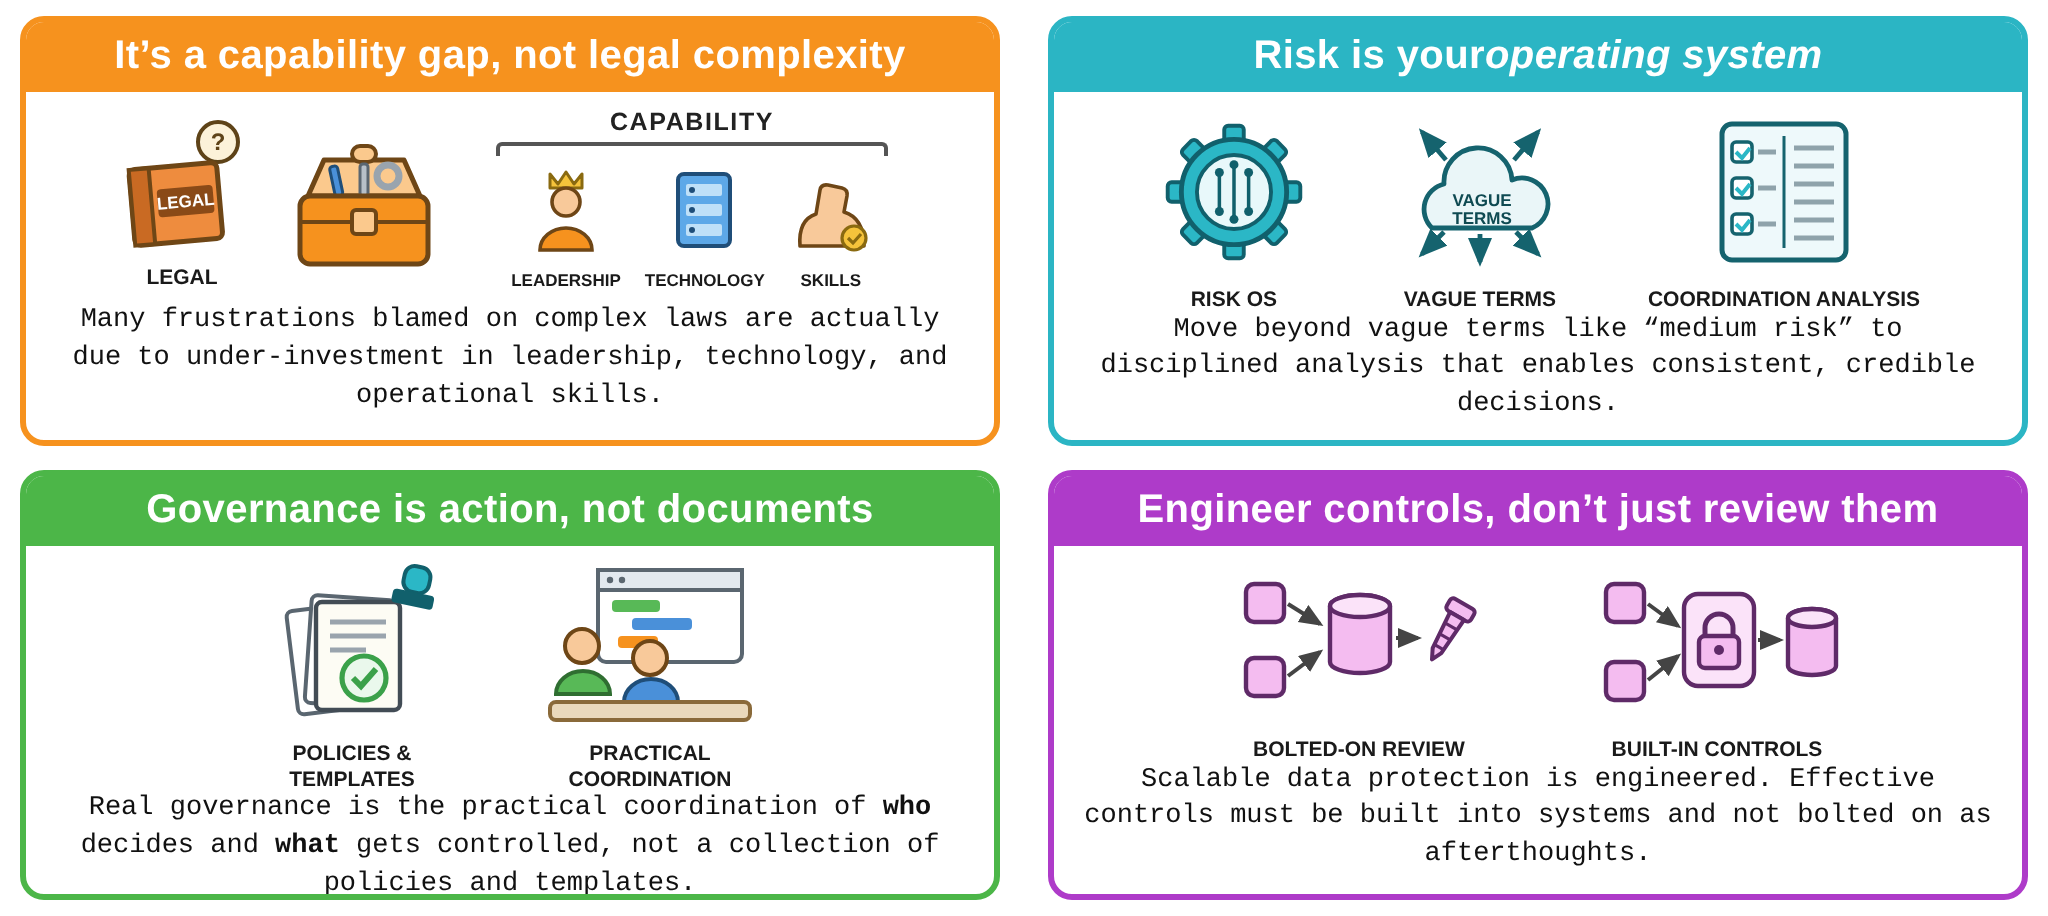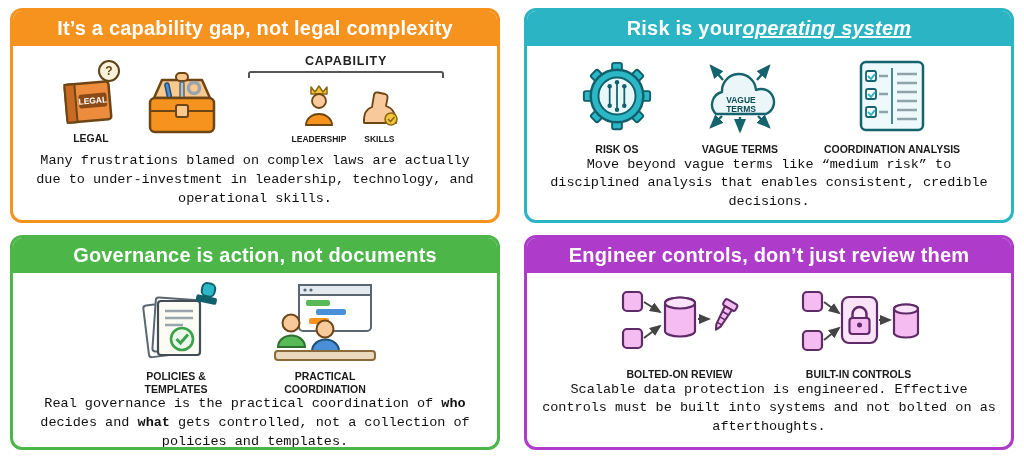--- a/index.html
+++ b/index.html
@@ -45,21 +45,21 @@
     text-align:center; margin-top:3px; line-height:1.2;
   }
   .icon-label-sm { font-size:8.5px; max-width:64px; }
   .lbl-narrow { max-width:86px; }
   .lbl-med { max-width:110px; }
   .desc {
     font-size:13.5px; color:#111; text-align:center;
     line-height:1.4; max-width:458px;font-family:Liberation Mono, monospace;
   }
   .bold { font-weight:bold; }
-  .em { font-style:italic;text-decoration:underline; }
+  .em { font-style:italic; }
   .capability-block { display:flex; flex-direction:column; align-items:center; width:208px; }
   .cap-heading { font-size:12.5px; font-weight:bold; letter-spacing:.8px; color:#222; }
   .cap-bracket {
     width:196px; height:7px;
     border:2px solid #555; border-bottom:none;
     border-radius:3px 3px 0 0;
     margin:3px 0 5px;
   }
   .cap-icons { display:flex; gap:12px; align-items:flex-end; }
 </style>
@@ -114,20 +114,34 @@
                   <path d="M13 4 l4 5 4 -6 4 6 4 -5 v7 h-16 z" fill="#F5C33B" stroke="#8A6A10" stroke-width="1.5" stroke-linejoin="round"></path>
                   <circle cx="21" cy="18" r="7" fill="#F8C99A" stroke="#6E4616" stroke-width="1.8"></circle>
                   <path d="M8 42 a13 11 0 0 1 26 0 z" fill="#F6921E" stroke="#6E4616" stroke-width="1.8"></path>
                 </svg>
               </span>
               <div class="icon-label icon-label-sm">LEADERSHIP</div>
             </div>
             <div class="icon-group">
               <span>
                 <svg width="42" height="44" viewBox="0 0 42 44">
+                  <rect x="8" y="4" width="26" height="36" rx="3" fill="#5DA8E8" stroke="#1F4E79" stroke-width="2"></rect>
+                  <rect x="12" y="9" width="18" height="6" rx="1" fill="#BFE0F8"></rect>
+                  <rect x="12" y="19" width="18" height="6" rx="1" fill="#BFE0F8"></rect>
+                  <rect x="12" y="29" width="18" height="6" rx="1" fill="#BFE0F8"></rect>
+                  <circle cx="15" cy="12" r="1.5" fill="#1F4E79"></circle>
+                  <circle cx="15" cy="22" r="1.5" fill="#1F4E79"></circle>
+                  <circle cx="15" cy="32" r="1.5" fill="#1F4E79"></circle>
+                </svg>
+              </span>
+              <div class="icon-label icon-label-sm">TECHNOLOGY</div>
+            </div>
+            <div class="icon-group">
+              <span>
+                <svg width="42" height="44" viewBox="0 0 42 44">
                   <path d="M6 40 q-1 -13 8 -16 l2 -12 q0.5 -3 4 -2.5 l7 1.5 q3 0.8 2.5 4 l-1.5 8 q10 3 10 17 z" fill="#F8C99A" stroke="#6E4616" stroke-width="1.8" stroke-linejoin="round"></path>
                   <circle cx="33" cy="36" r="6" fill="#F5C33B" stroke="#8A6A10" stroke-width="1.6"></circle>
                   <path d="M30 36 l2.5 2.5 4 -4.5" fill="none" stroke="#8A6A10" stroke-width="1.6"></path>
                 </svg>
               </span>
               <div class="icon-label icon-label-sm">SKILLS</div>
             </div>
           </div>
         </div>
       </div>

